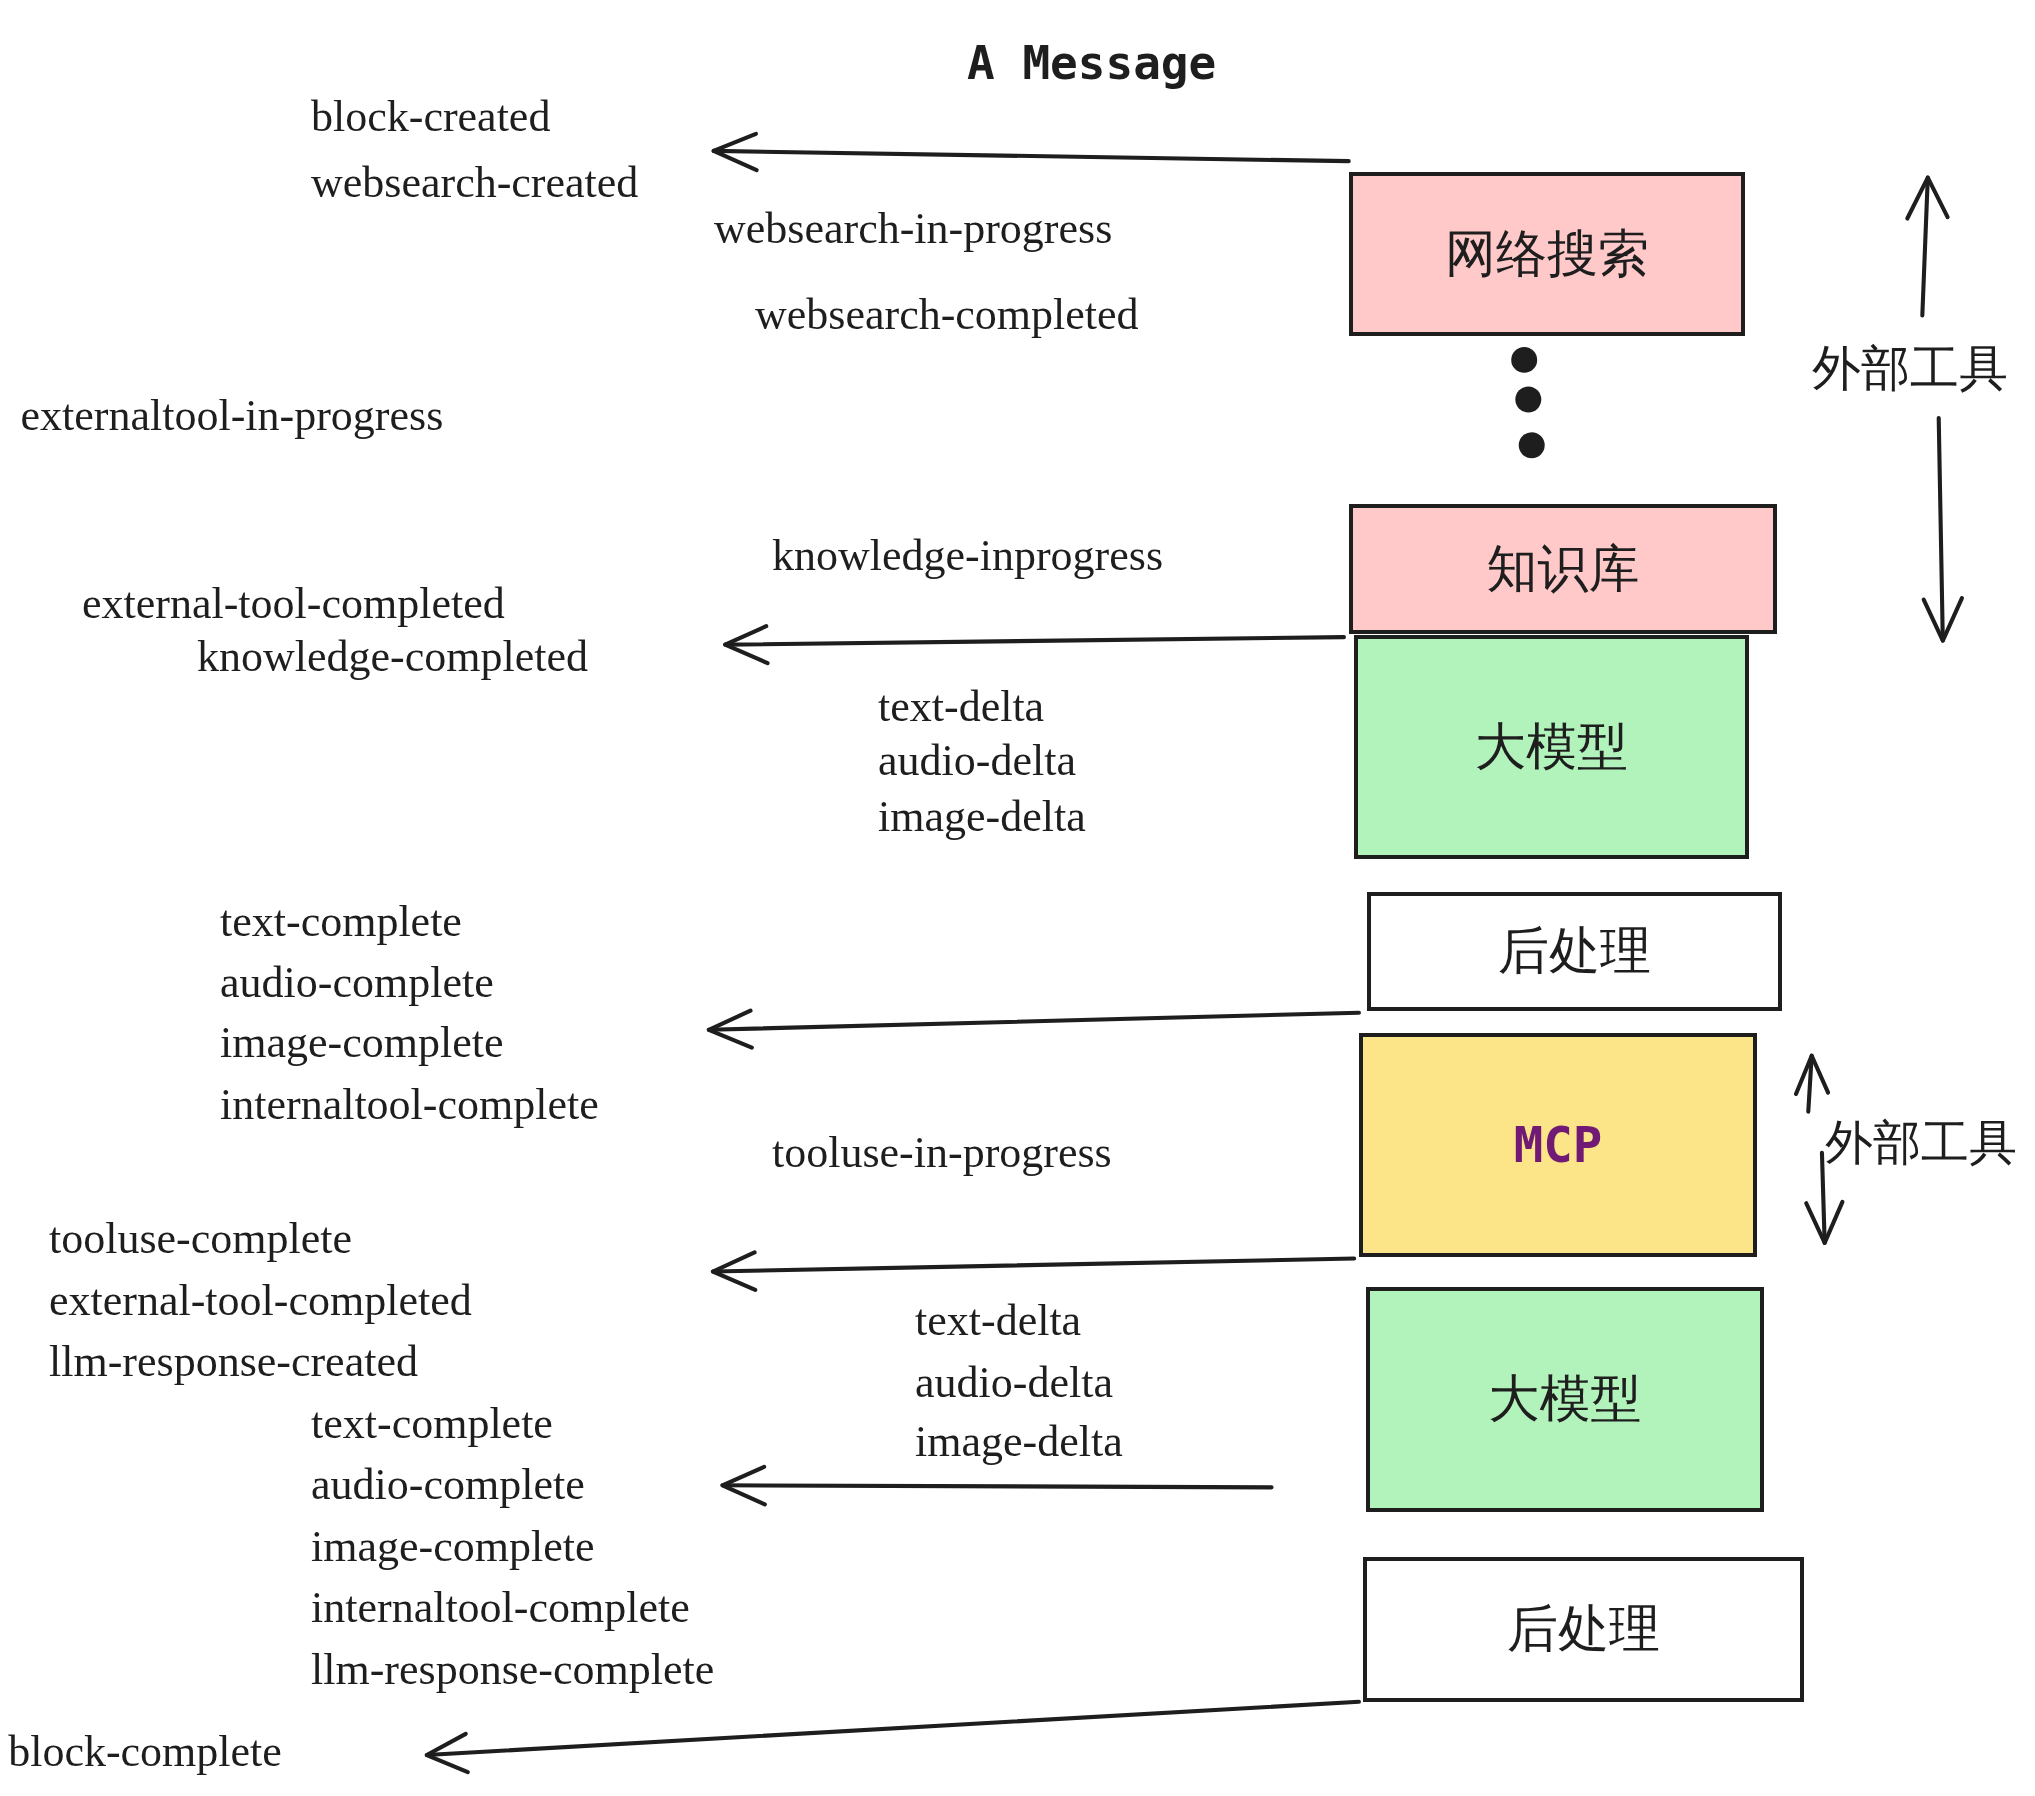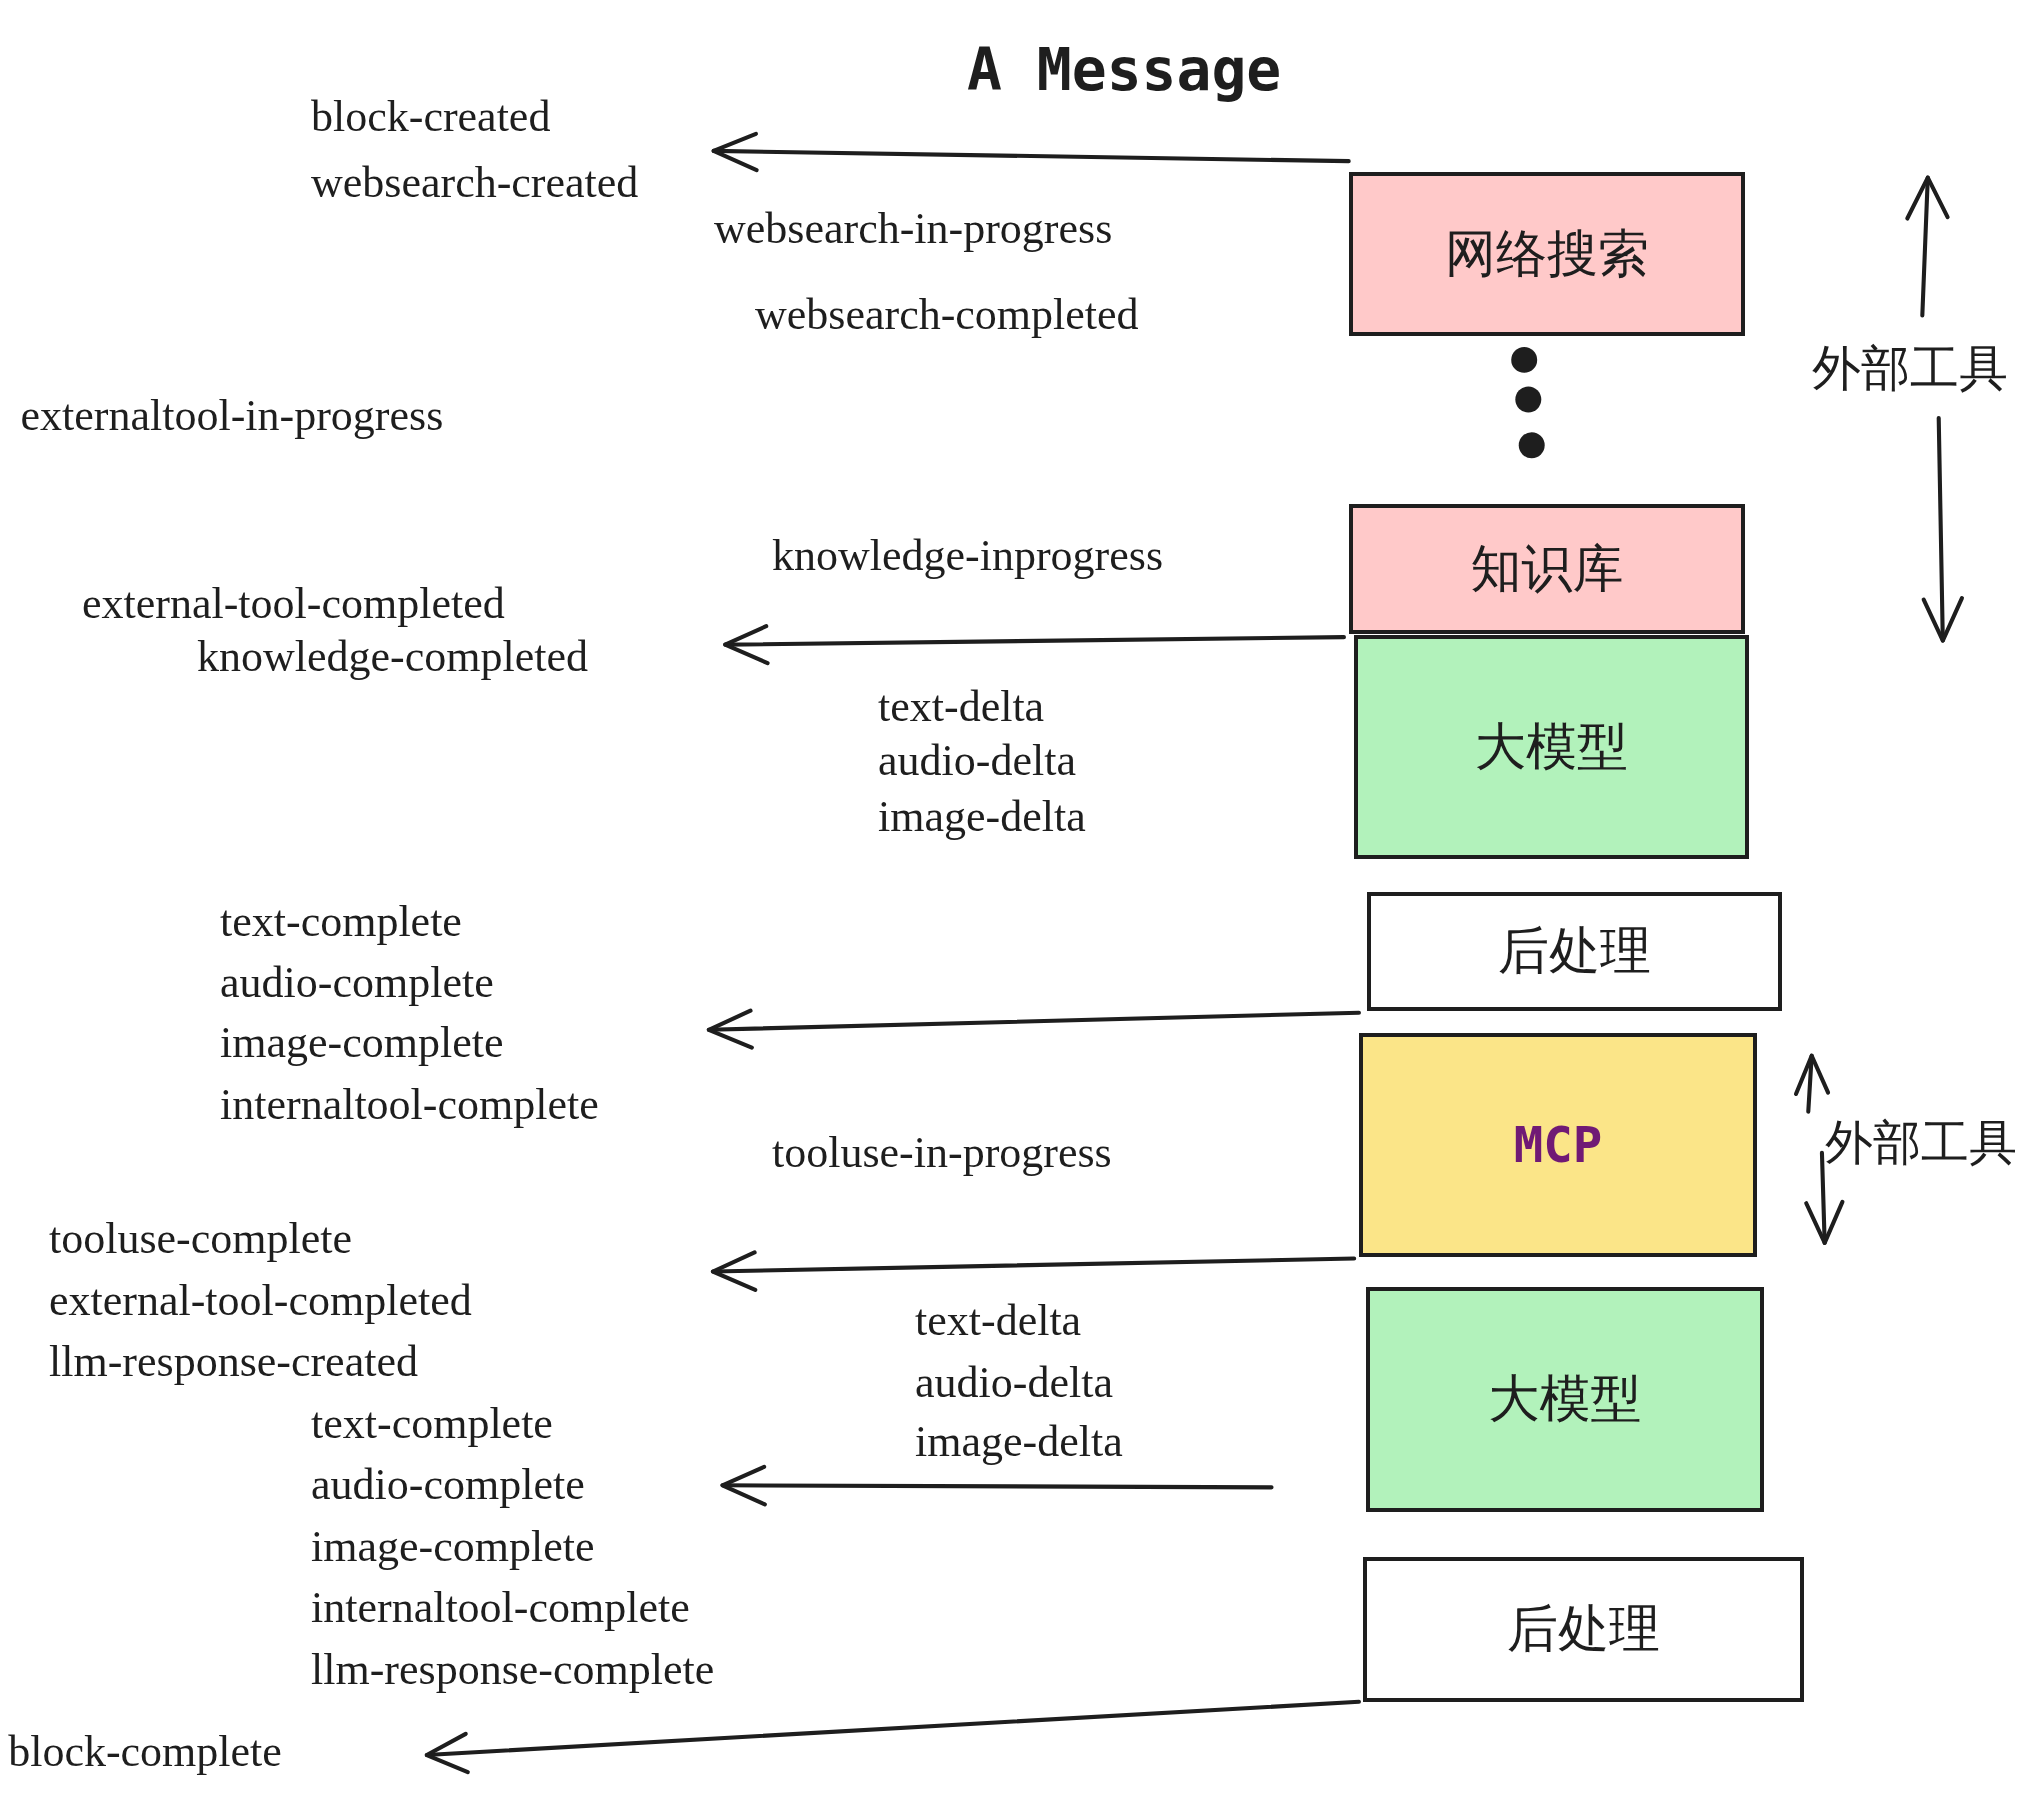--- a/index.html
+++ b/index.html
@@ -21,21 +21,21 @@
     font-family: Liberation Serif, serif;
     font-size: 44px;
     line-height: 1.15;
     white-space: nowrap;
     color: #1e1e1e;
   }
   .title {
     position: absolute;
     left: 967px;
     top: 36px;
-    font-size: 58px;
+    font-size: 46px;
     font-weight: 700;
     white-space: nowrap;
   }
   .box {
     position: absolute;
     box-sizing: border-box;
     border: 4.1px solid #1e1e1e;
     display: flex;
     align-items: center;
     justify-content: center;
@@ -54,21 +54,21 @@
     white-space: nowrap;
   }
   .side-label {
     position: absolute;
     font-family: "DejaVu Sans", sans-serif;
     font-size: 49px;
     color: #1e1e1e;
     white-space: nowrap;
   }
   #box-websearch  { left: 1349px; top: 172px;  width: 396px; height: 164px; background: #ffc9c9; }
-  #box-knowledge  { left: 1349px; top: 504px;  width: 396px; height: 130px; background: #ffc9c9; }
+  #box-knowledge  { left: 1349px; top: 504px;  width: 428px; height: 130px; background: #ffc9c9; }
   #box-llm1       { left: 1354px; top: 635px;  width: 395px; height: 224px; background: #b2f2bb; }
   #box-post1      { left: 1367px; top: 892px; width: 415px; height: 119px; background: #ffffff; }
   #box-mcp        { left: 1359px; top: 1033px; width: 398px; height: 224px; background: #fbe588; }
   #box-llm2       { left: 1366px; top: 1287px; width: 398px; height: 225px; background: #b2f2bb; }
   #box-post2      { left: 1363px; top: 1557px; width: 441px; height: 145px; background: #ffffff; }
   svg.arrows {
     position: absolute;
     left: 0; top: 0;
     width: 2035px;
     height: 1796px;

